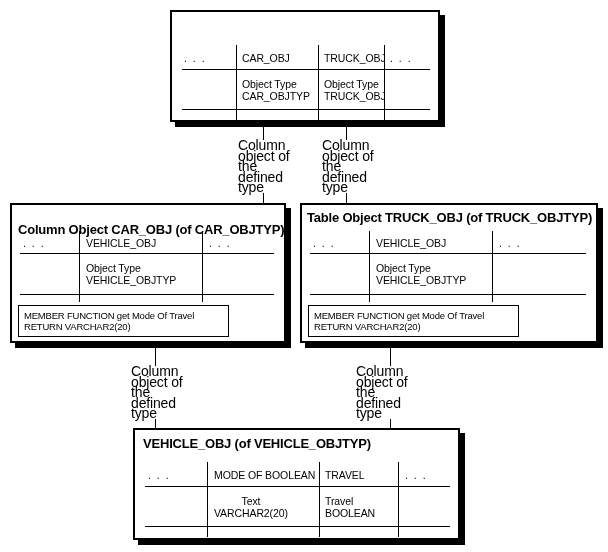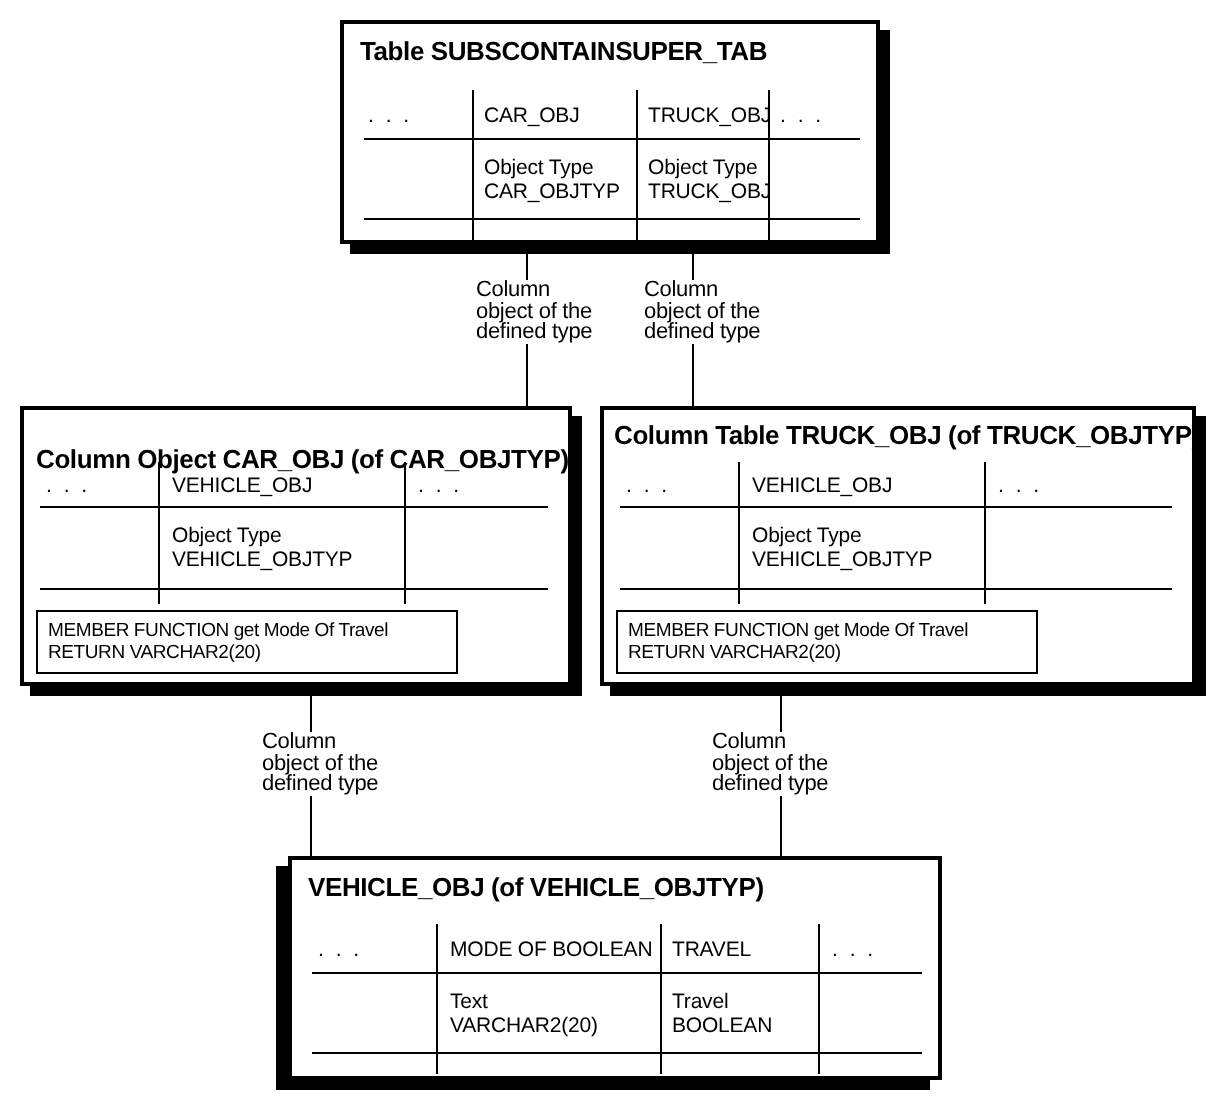--- a/index.html
+++ b/index.html
@@ -76,21 +76,21 @@
 
   
   .conn {
     position: absolute;
     background: #000000;
     width: 1px;
     z-index: 1;
   }
   .conn-label {
     position: absolute;
-    font-size: 11px;
+    font-size: 14px;
     line-height: 10.5px;
     white-space: pre-line;
     letter-spacing: -0.15px;
     z-index: 4;
     background: #ffffff;
   }
 </style>
 </head>
 <body>
 
@@ -108,21 +108,20 @@
 <div class="conn-label" style="left:131px; top:366px; width:60px;">Column
 object of the
 defined type</div>
 <div class="conn-label" style="left:356px; top:366px; width:60px;">Column
 object of the
 defined type</div>
 
 <div class="box-shadow" style="left:175px; top:15px; width:270px; height:112px;"></div>
 <div class="box" style="left:170px; top:10px; width:270px; height:112px;">
 
-  <div class="box-title" style="left:8px; top:7px;">Table SUBSCONTAINSUPER_TAB</div>
 
   <div class="hline" style="left:10px; top:57px; width:248px;"></div>
   <div class="hline" style="left:10px; top:97px; width:248px;"></div>
 
   <div class="vline" style="left:64px; top:33px; height:75px;"></div>
   <div class="vline" style="left:146px; top:33px; height:75px;"></div>
   <div class="vline" style="left:212px; top:33px; height:75px;"></div>
 
   <div class="dots" style="left:12px; top:40px;">. . .</div>
   <div class="cell" style="left:70px; top:40px;">CAR_OBJ</div>
@@ -153,53 +152,53 @@
   <div class="cell" style="left:74px; top:57px;">Object Type
 VEHICLE_OBJTYP</div>
 
   <div class="method" style="left:6px; top:100px; width:211px; height:32px;">MEMBER FUNCTION get Mode Of Travel
 RETURN VARCHAR2(20)</div>
 </div>
 
 <div class="box-shadow" style="left:305px; top:208px; width:298px; height:140px;"></div>
 <div class="box" style="left:300px; top:203px; width:298px; height:140px;">
 
-  <div class="box-title" style="left:5px; top:6px;">Column Table TRUCK_OBJ (of TRUCK_OBJTYP)</div>
+  <div class="box-title" style="left:5px; top:6px;">Table Object TRUCK_OBJ (of TRUCK_OBJTYP)</div>
 
   <div class="hline" style="left:8px; top:48px; width:276px;"></div>
   <div class="hline" style="left:8px; top:89px; width:276px;"></div>
 
   <div class="vline" style="left:67px; top:26px; height:71px;"></div>
   <div class="vline" style="left:190px; top:26px; height:71px;"></div>
 
   <div class="dots" style="left:11px; top:32px;">. . .</div>
   <div class="cell" style="left:74px; top:32px;">VEHICLE_OBJ</div>
   <div class="dots" style="left:197px; top:32px;">. . .</div>
 
   <div class="cell" style="left:74px; top:57px;">Object Type
 VEHICLE_OBJTYP</div>
 
   <div class="method" style="left:6px; top:100px; width:211px; height:32px;">MEMBER FUNCTION get Mode Of Travel
 RETURN VARCHAR2(20)</div>
 </div>
 
 <div class="box-shadow" style="left:138px; top:433px; width:327px; height:112px;"></div>
-<div class="box" style="left:144px; top:428px; width:327px; height:112px;">
+<div class="box" style="left:133px; top:428px; width:327px; height:112px;">
 
   <div class="box-title" style="left:8px; top:7px;">VEHICLE_OBJ (of VEHICLE_OBJTYP)</div>
 
   <div class="hline" style="left:10px; top:56px; width:305px;"></div>
   <div class="hline" style="left:10px; top:96px; width:305px;"></div>
 
   <div class="vline" style="left:72px; top:32px; height:75px;"></div>
   <div class="vline" style="left:184px; top:32px; height:75px;"></div>
   <div class="vline" style="left:263px; top:32px; height:75px;"></div>
 
   <div class="dots" style="left:13px; top:39px;">. . .</div>
   <div class="cell" style="left:79px; top:39px;">MODE OF BOOLEAN</div>
   <div class="cell" style="left:190px; top:39px;">TRAVEL</div>
   <div class="dots" style="left:270px; top:39px;">. . .</div>
 
-  <div class="cell" style="left:79px; top:65px;">Text
+  <div class="cell" style="left:79px; top:65px;text-align:center;">Text
 VARCHAR2(20)</div>
   <div class="cell" style="left:190px; top:65px;">Travel
 BOOLEAN</div>
 </div>
 
 </body></html>

